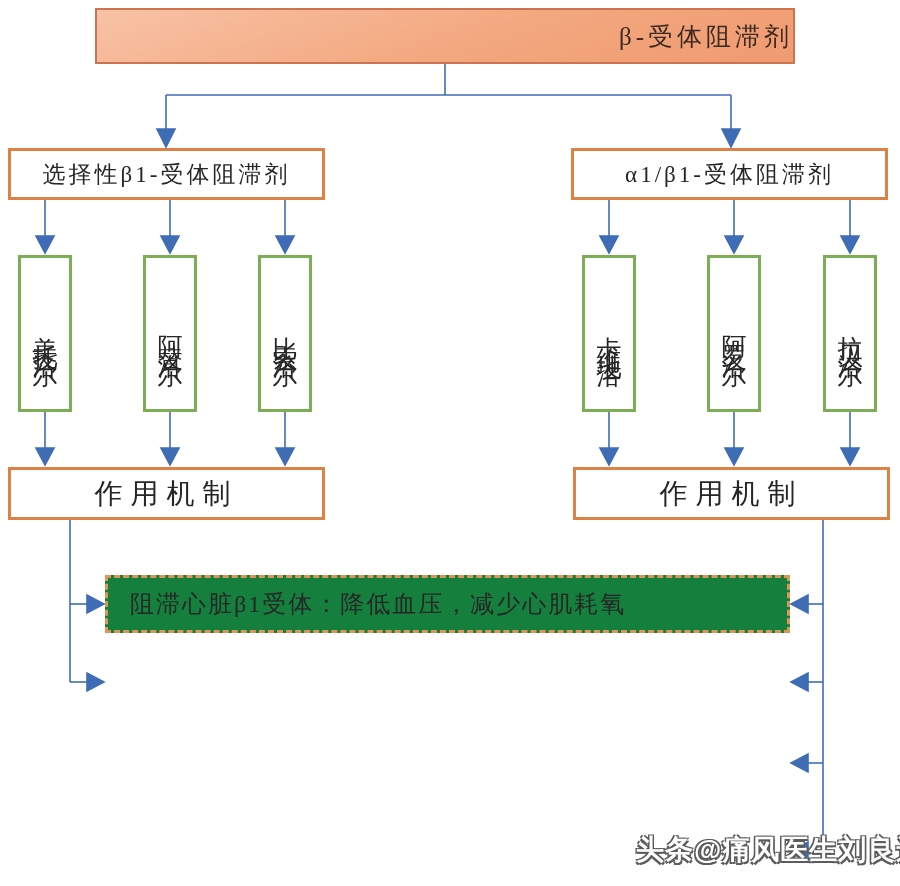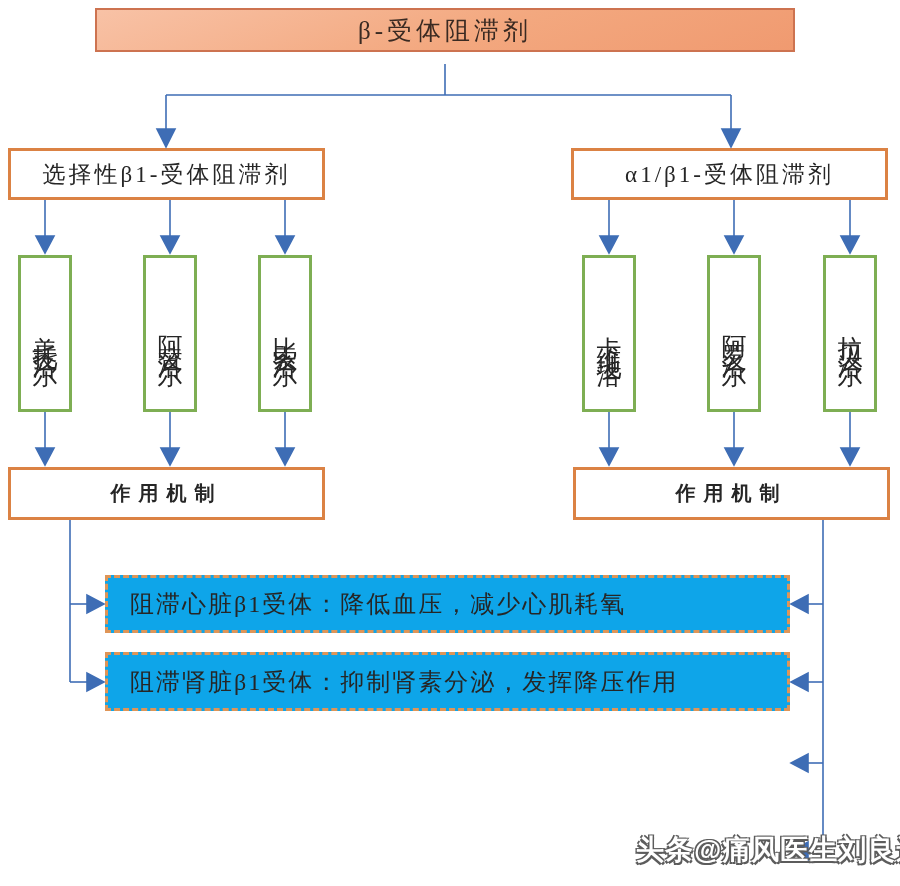--- a/index.html
+++ b/index.html
@@ -5,47 +5,47 @@
   html,body{margin:0;padding:0;background:#ffffff;}
   .canvas{
     position:relative;width:900px;height:886px;background:#ffffff;
     font-family:"Liberation Serif","DejaVu Serif",serif;color:#262626;overflow:hidden;
   }
   .box{
     position:absolute;display:flex;align-items:center;justify-content:center;
     background:#ffffff;box-sizing:border-box;text-align:center;
   }
   .root-box{
-    left:95px;top:8px;width:700px;height:44px;
+    left:95px;top:8px;width:700px;height:56px;
     background:linear-gradient(160deg,#f8c2a6 0%,#f3a87f 55%,#f09a70 100%);
-    border:2px solid #cd7350;font-size:25px;letter-spacing:4px;color:#3a2a22;
+    border:2px solid #cd7350;font-size:25px;letter-spacing:4px;color:#3a2a22;justify-content:flex-end;
   }
   .branch-box{
     border:3px solid #db8244;font-size:23px;letter-spacing:3px;
     top:148px;width:317px;height:52px;
   }
   .branch-left{left:8px;}
   .branch-right{left:571px;}
   .drug-box{
     border:3px solid #7eae53;top:255px;width:54px;height:157px;
     font-size:25px;
   }
   .drug-box .vtext{
     writing-mode:vertical-lr;text-orientation:upright;letter-spacing:9px;
     line-height:1;display:block;
   }
   .mech-box{
     border:3px solid #db8244;top:467px;width:317px;height:53px;
-    font-size:20px;letter-spacing:8px;font-weight:bold;
+    font-size:28px;letter-spacing:8px;
   }
   .mech-left{left:8px;}
   .mech-right{left:573px;}
   .effect-box{
     position:absolute;left:105px;width:685px;display:flex;align-items:center;
-    box-sizing:border-box;background:#0ea5e9;font-size:24px;letter-spacing:2px;
+    box-sizing:border-box;background:#15803d;font-size:24px;letter-spacing:2px;
     padding:0 8px 0 22px;justify-content:flex-start;text-align:left;white-space:nowrap;
   }
   .effect-orange{border:3px dashed #df9557;}
   .effect-blue{border:3px dashed #4b7cb8;}
   .effect-1{top:575px;height:58px;}
   .effect-2{top:652px;height:59px;}
   .effect-3{top:735px;height:57px;}
   .effect-4{top:822px;height:56px;}
   .connectors{
     position:absolute;left:0;top:0;width:900px;height:886px;
@@ -169,21 +169,18 @@
   <div class="box mech-box mech-left">
     <span>作用机制</span>
   </div>
   <div class="box mech-box mech-right">
     <span>作用机制</span>
   </div>
 
   <div class="effect-box effect-orange effect-1">
     <span>阻滞心脏β1受体：降低血压，减少心肌耗氧</span>
   </div>
-  <div class="effect-box effect-orange effect-2">
-    <span>阻滞肾脏β1受体：抑制肾素分泌，发挥降压作用</span>
-  </div>
 
   <div class="watermark">
     <span>头条@痛风医生刘良运</span>
   </div>
 
 </div>
 
 </body></html>

